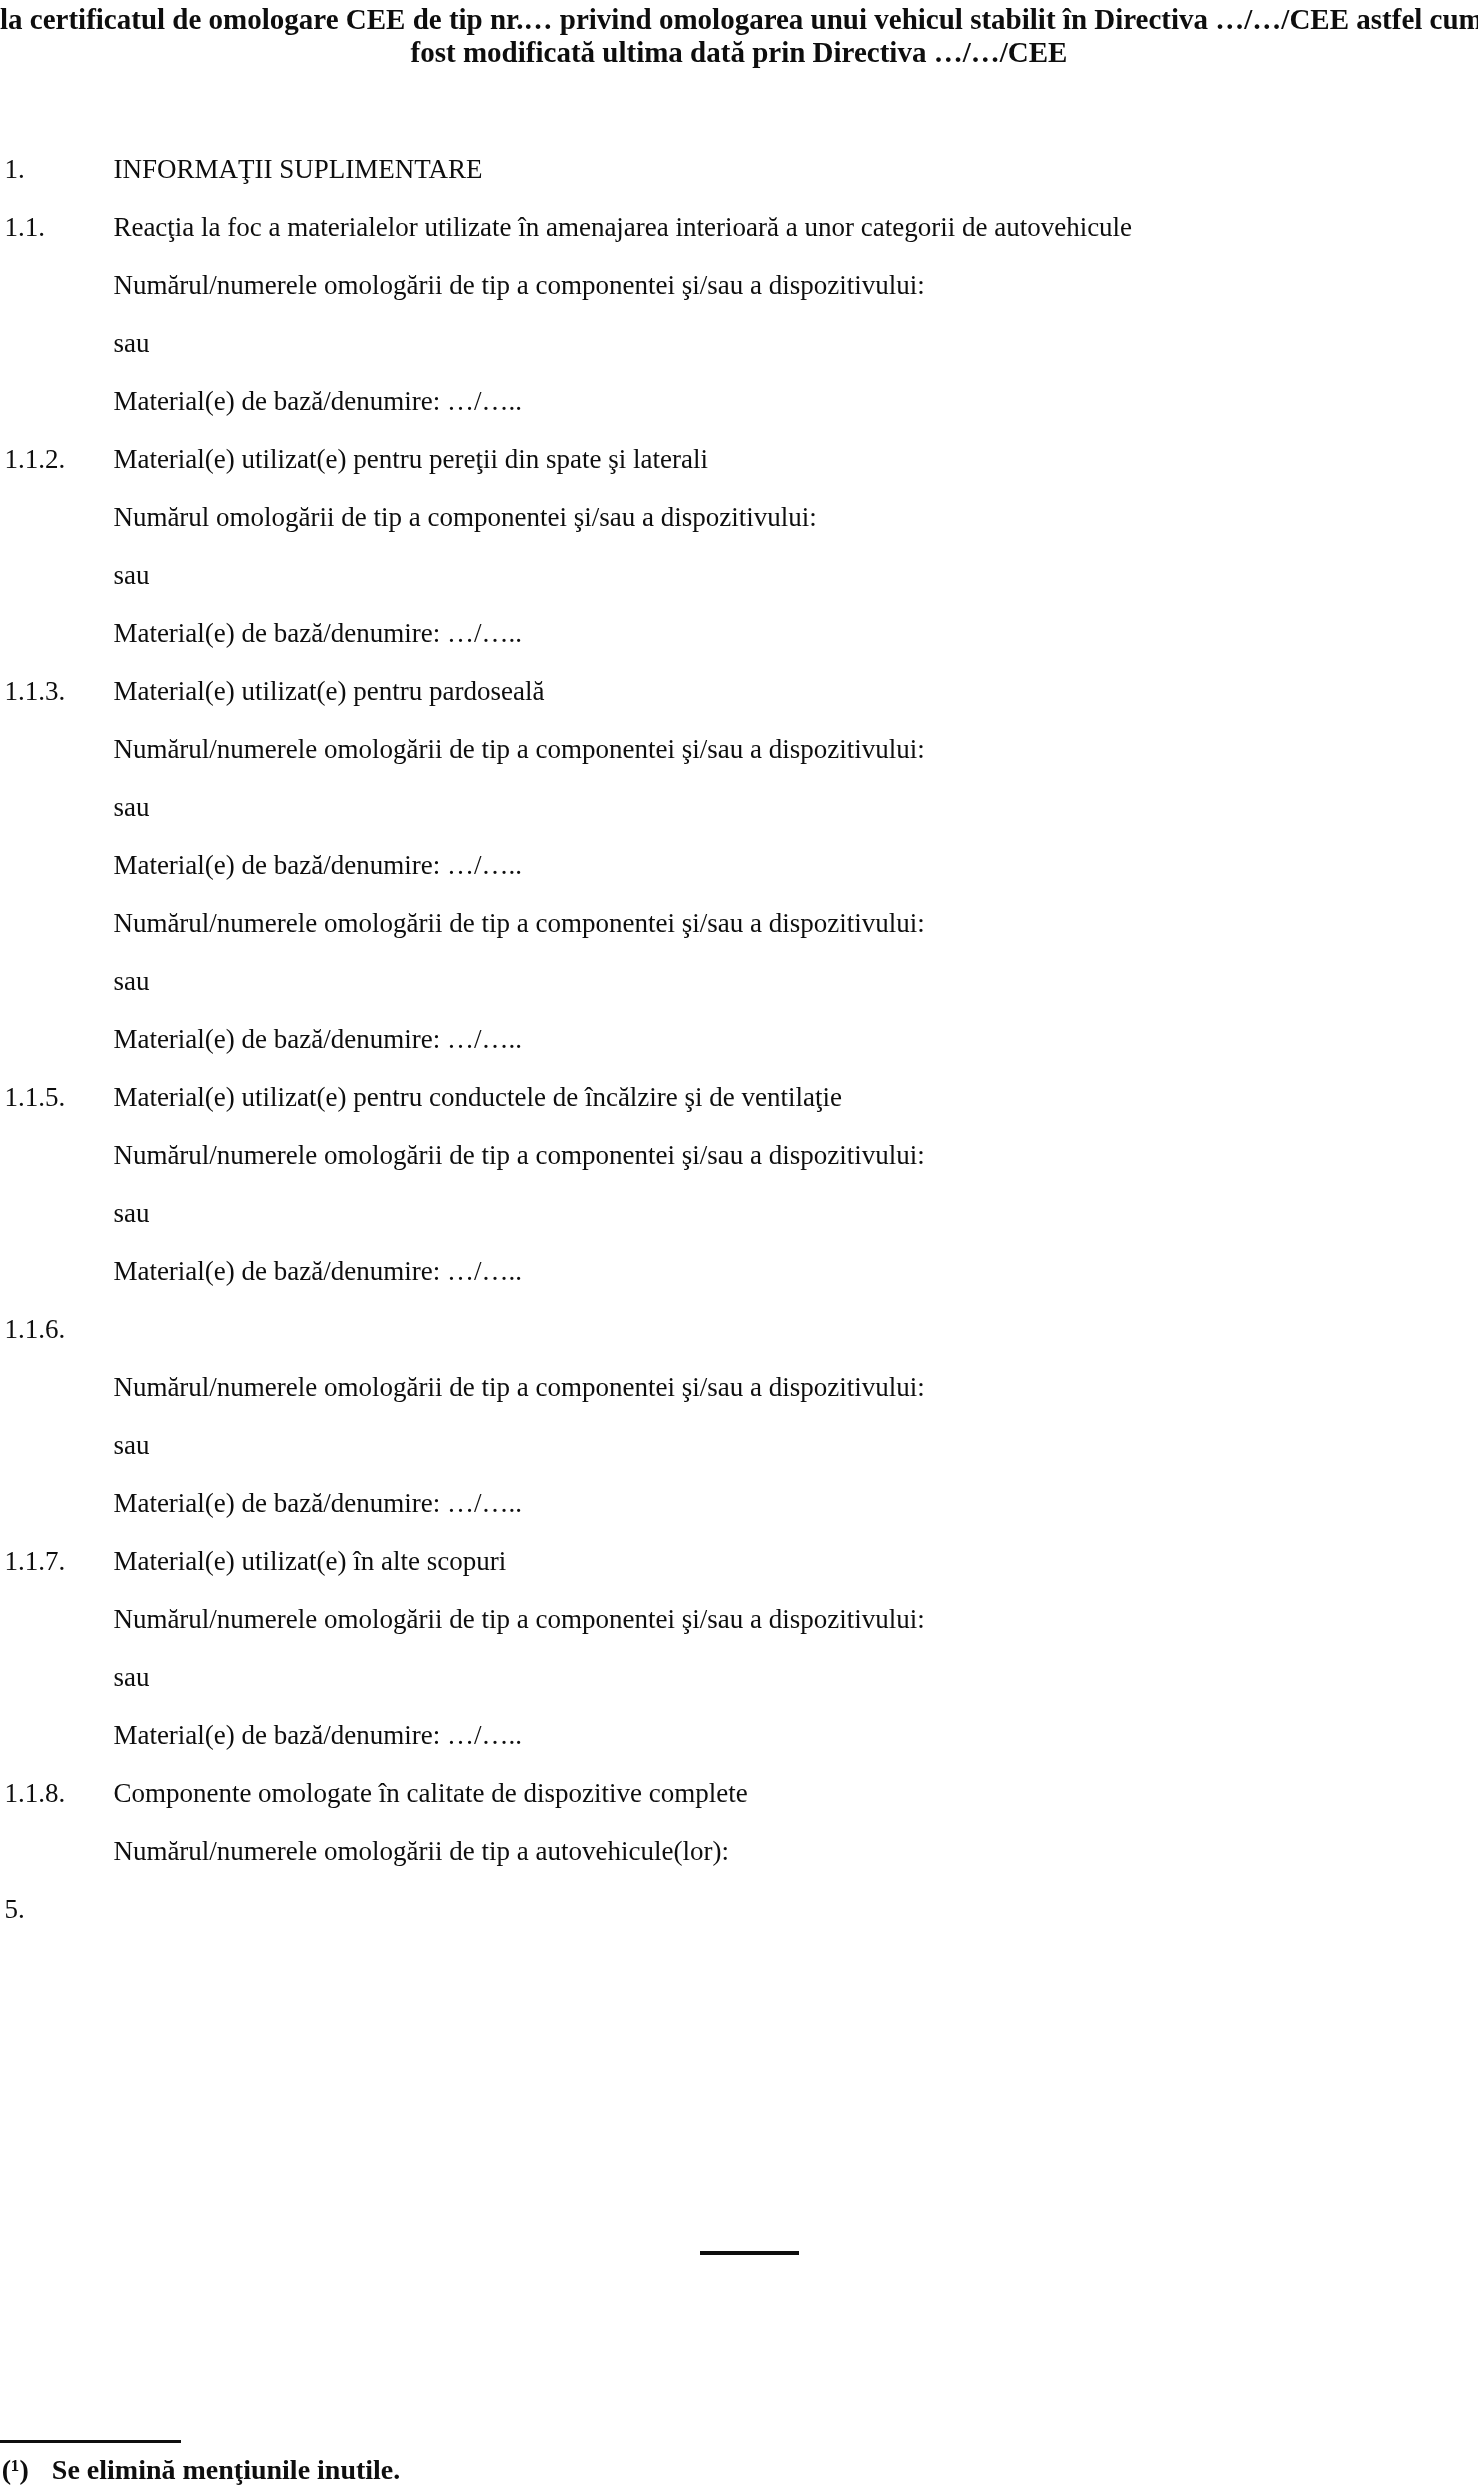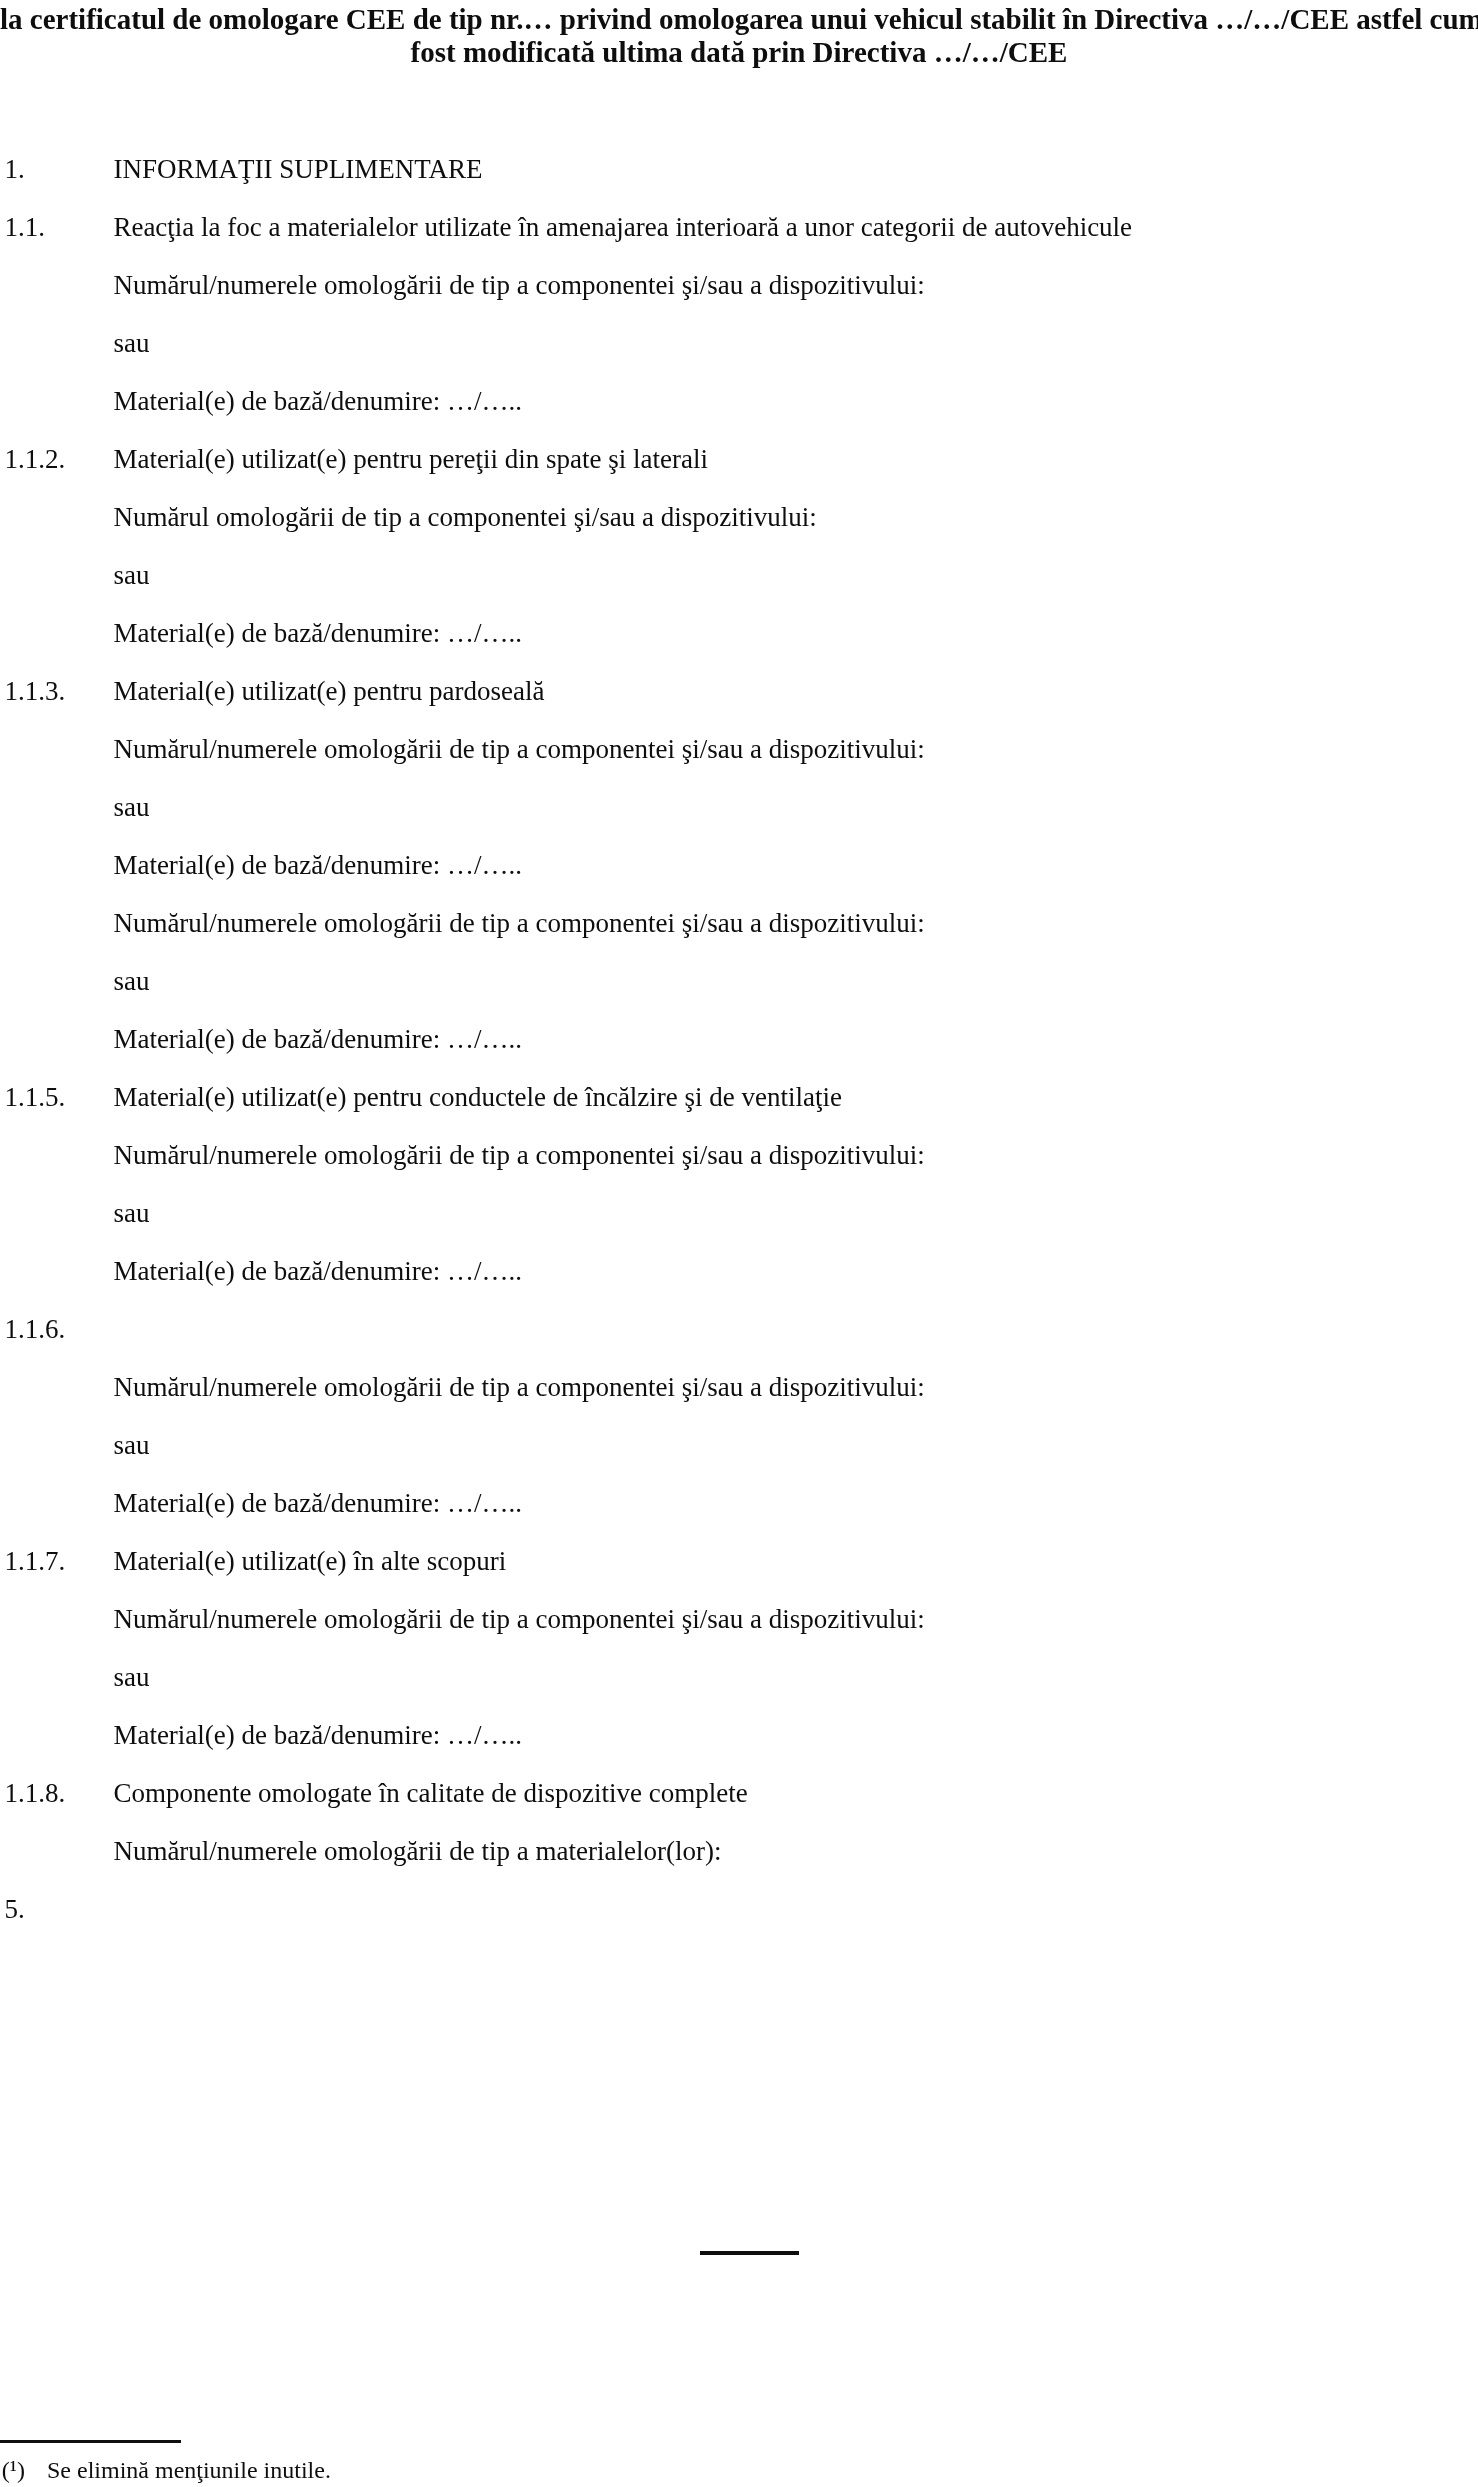--- a/index.html
+++ b/index.html
@@ -59,22 +59,23 @@
     left: 0;
     top: 2440px;
     width: 181px;
     height: 2.6px;
     background: #0e0e0e;
   }
   .footnote {
     position: absolute;
     left: 1.8px;
     top: 2457px;
-    font-size: 24px;
+    font-size: 28px;
     line-height: 26px;
+    font-weight: bold;
   }
   .fn-text {
     margin-left: 16px;
   }
 </style>
 </head>
 <body>
 
 <div class="page">
 
@@ -227,21 +228,21 @@
         <span class="txt">Material(e) de bază/denumire: …/…..</span>
       </div>
 
       <div class="row">
         <span class="num">1.1.8.</span>
         <span class="txt">Componente omologate în calitate de dispozitive complete</span>
       </div>
 
       <div class="row">
         <span class="num"></span>
-        <span class="txt">Numărul/numerele omologării de tip a materialelor(lor):</span>
+        <span class="txt">Numărul/numerele omologării de tip a autovehicule(lor):</span>
       </div>
 
 
       <div class="row">
         <span class="num">5.</span>
       </div>
     </main>
 
   <div class="center-rule"></div>
 

